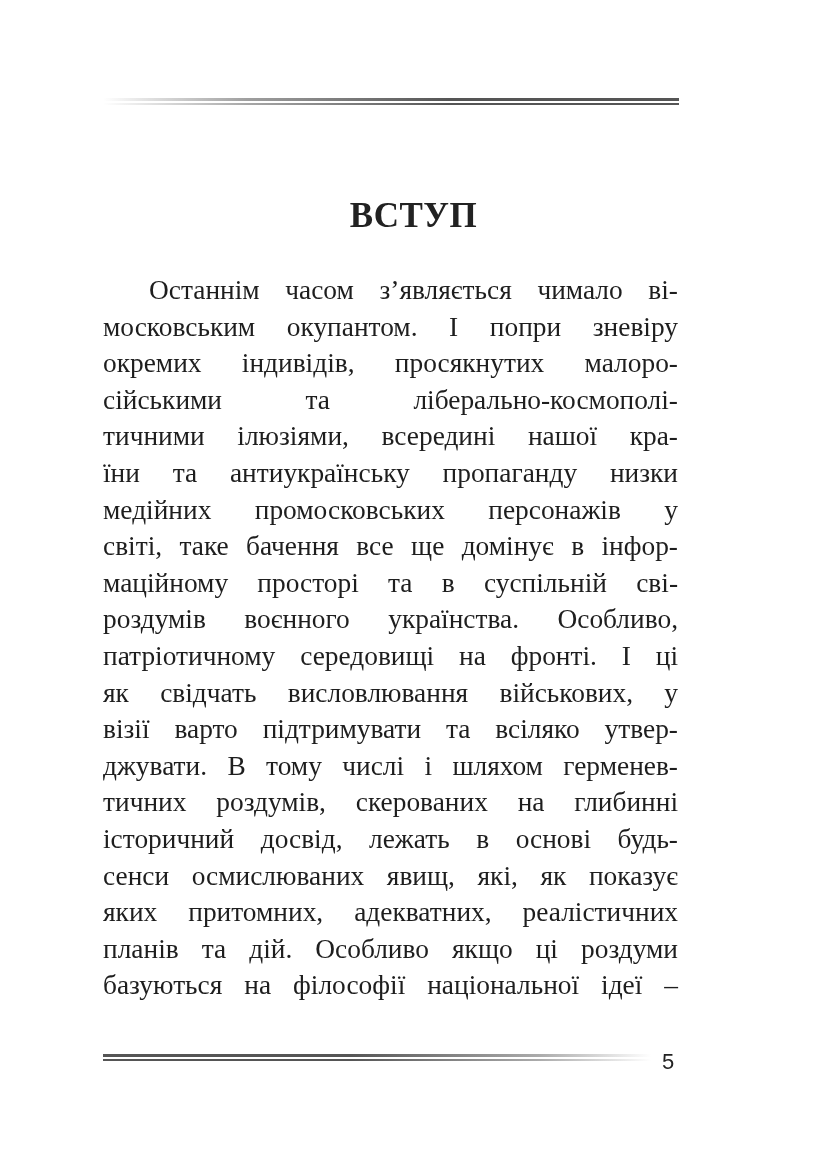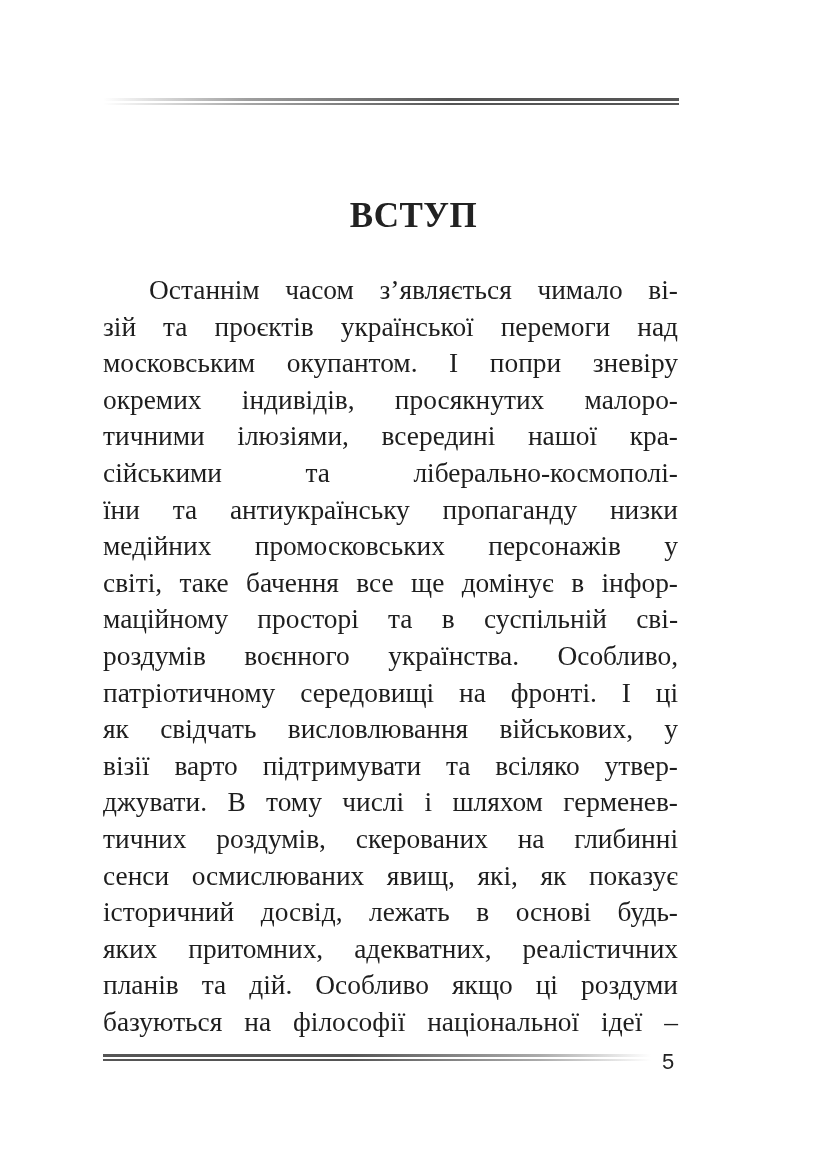--- a/index.html
+++ b/index.html
@@ -37,37 +37,36 @@
 <div class="page">
   <div class="header-rule">
     <div class="thick"></div>
     <div class="thin"></div>
   </div>
 
   <div class="title">ВСТУП</div>
 
   <div class="body-text">
     <span class="line indent">Останнім часом з’являється чимало ві-</span>
-    <span class="line">зій та проєктів української перемоги над</span>
     <span class="line">московським окупантом. І попри зневіру</span>
     <span class="line">окремих індивідів, просякнутих малоро-</span>
+    <span class="line">сійськими та ліберально-космополі-</span>
     <span class="line">тичними ілюзіями, всередині нашої кра-</span>
-    <span class="line">сійськими та ліберально-космополі-</span>
     <span class="line">їни та антиукраїнську пропаганду низки</span>
     <span class="line">медійних промосковських персонажів у</span>
     <span class="line">світі, таке бачення все ще домінує в інфор-</span>
     <span class="line">маційному просторі та в суспільній сві-</span>
     <span class="line">роздумів воєнного українства. Особливо,</span>
     <span class="line">патріотичному середовищі на фронті. І ці</span>
     <span class="line">як свідчать висловлювання військових, у</span>
     <span class="line">візії варто підтримувати та всіляко утвер-</span>
     <span class="line">джувати. В тому числі і шляхом герменев-</span>
     <span class="line">тичних роздумів, скерованих на глибинні</span>
+    <span class="line">історичний досвід, лежать в основі будь-</span>
     <span class="line">сенси осмислюваних явищ, які, як показує</span>
-    <span class="line">історичний досвід, лежать в основі будь-</span>
     <span class="line">яких притомних, адекватних, реалістичних</span>
     <span class="line">планів та дій. Особливо якщо ці роздуми</span>
     <span class="line">базуються на філософії національної ідеї –</span>
   </div>
 
   <div class="footer-rule">
     <div class="thick"></div>
     <div class="thin"></div>
   </div>
 

